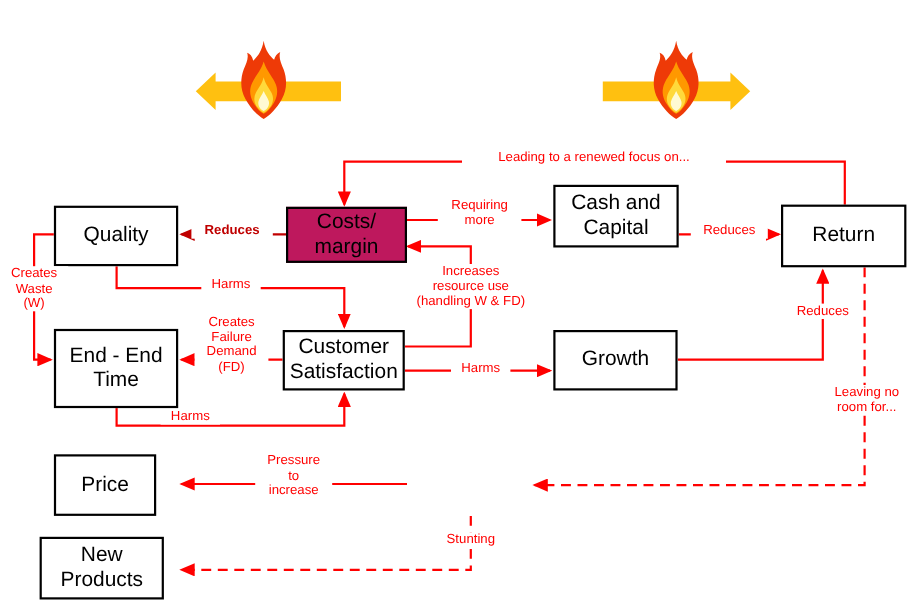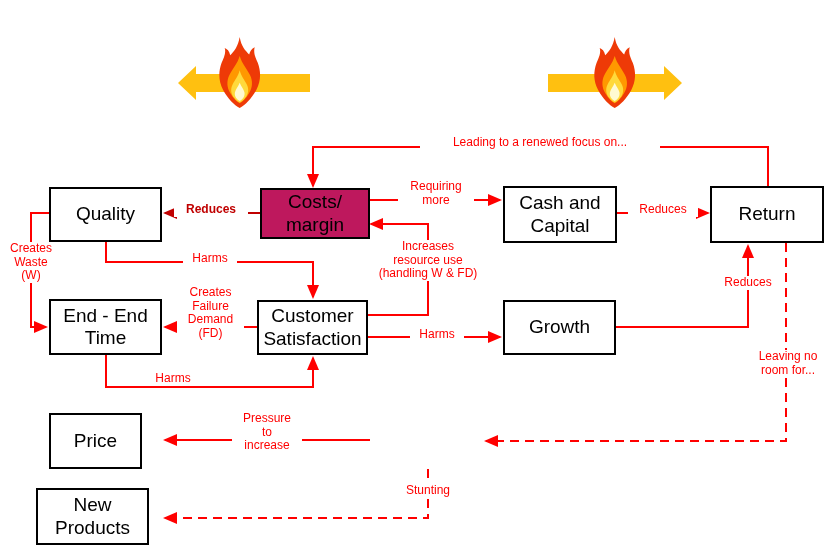--- a/index.html
+++ b/index.html
@@ -69,24 +69,24 @@
     <path class="wire" marker-end="url(#ah)" d="M368,337 L500,337"></path>
     <path class="wire" marker-end="url(#ah)" d="M616,327 L748,327 L748,246"></path>
     <path class="wire dashed" marker-end="url(#ah)" d="M786,243 L786,441 L486,441"></path>
     <path class="wire" marker-end="url(#ah)" d="M370,440 L165,440"></path>
     <path class="wire dashed" marker-end="url(#ah)" d="M428,469 L428,518 L165,518"></path>
   </svg>
 
   <div class="node" style="left:49px;top:187px;width:113px;height:55px;text-align:center;">Quality</div>
   <div class="node pink" style="left:260px;top:188px;width:110px;height:51px;">Costs/
 margin</div>
-  <div class="node" style="left:503px;top:186px;width:114px;height:57px;">Cash and
+  <div class="node" style="left:503px;top:168px;width:114px;height:57px;">Cash and
 Capital</div>
   <div class="node" style="left:710px;top:186px;width:114px;height:57px;">Return</div>
-  <div class="node" style="left:49px;top:299px;width:113px;height:56px;">End - End
+  <div class="node" style="left:49px;top:299px;width:113px;height:72px;">End - End
 Time</div>
   <div class="node" style="left:257px;top:300px;width:111px;height:55px;">Customer
 Satisfaction</div>
   <div class="node" style="left:503px;top:300px;width:113px;height:55px;">Growth</div>
   <div class="node" style="left:49px;top:413px;width:93px;height:56px;">Price</div>
   <div class="node" style="left:36px;top:488px;width:113px;height:57px;">New
 Products</div>
 
   <div class="label" style="left:420px;top:136px;width:240px;">Leading to a renewed focus on...</div>
   <div class="label" style="left:398px;top:180px;width:76px;">Requiring

